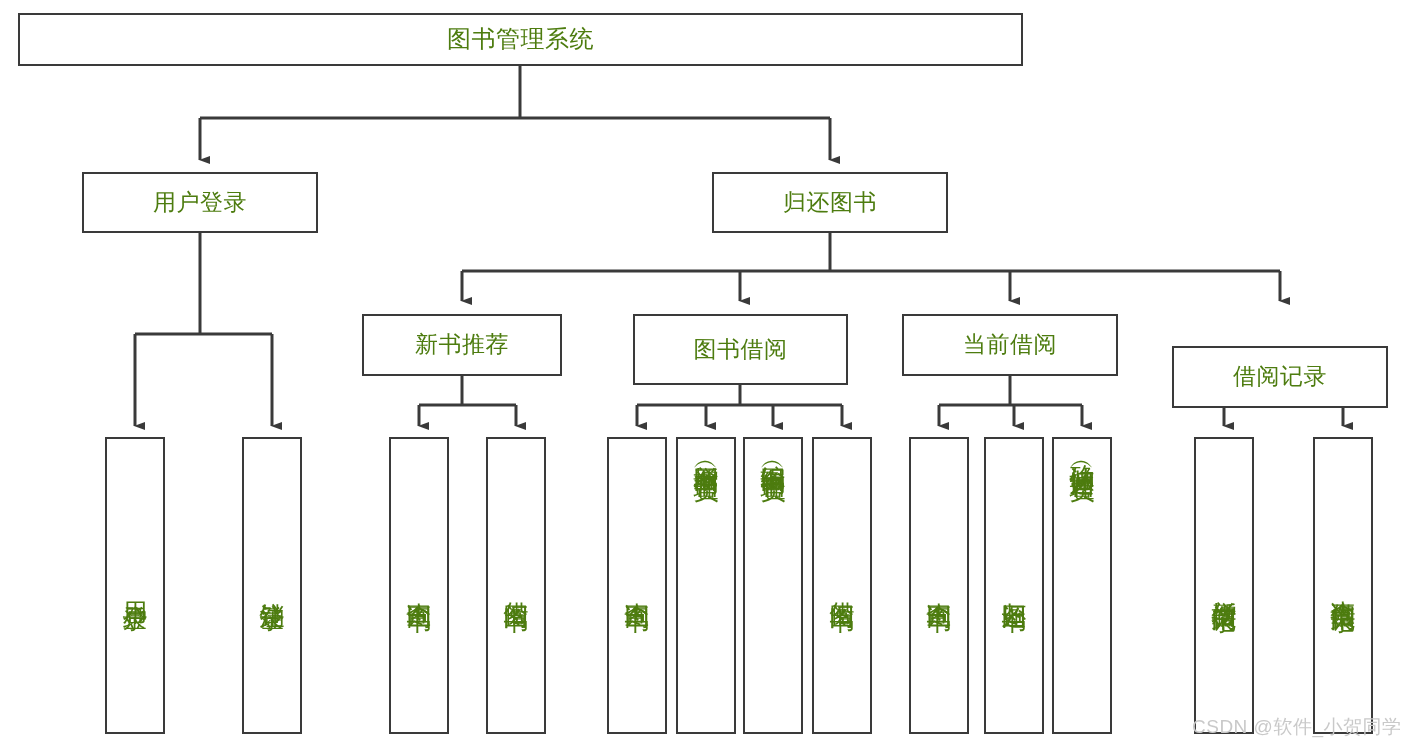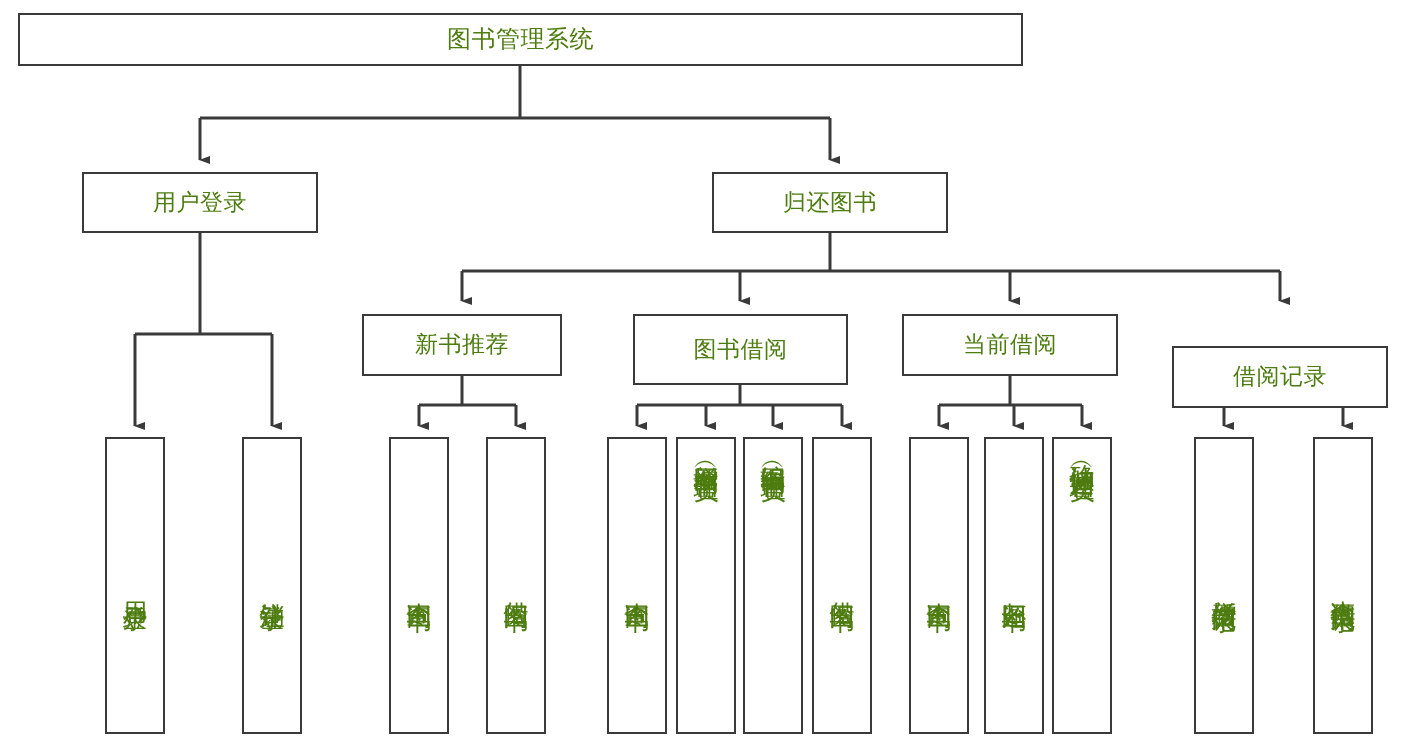--- a/index.html
+++ b/index.html
@@ -189,14 +189,15 @@
     <span class="label">确认归还（管理员）</span>
   </div>
 
   <div class="node vert mid" style="left:1194px; top:437px; width:60px; height:297px;">
     <span class="label">新增借阅记录</span>
   </div>
   <div class="node vert mid" style="left:1313px; top:437px; width:60px; height:297px;">
     <span class="label">查询借阅记录</span>
   </div>
 
+  <div class="watermark" style="left:1192px; top:714px;">CSDN @软件_小贺同学</div>
 
 </div>
 
 </body></html>

